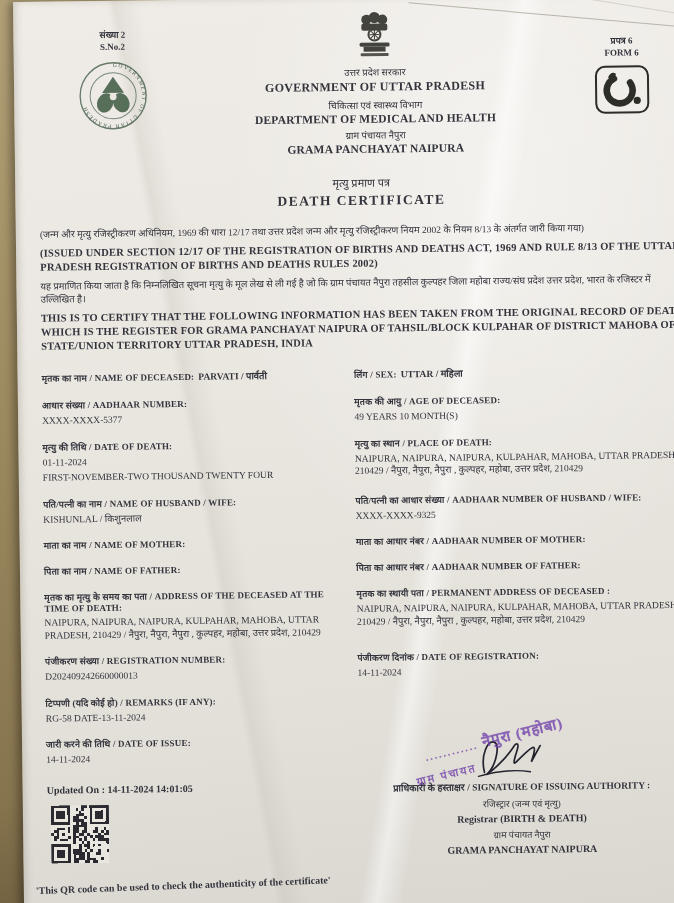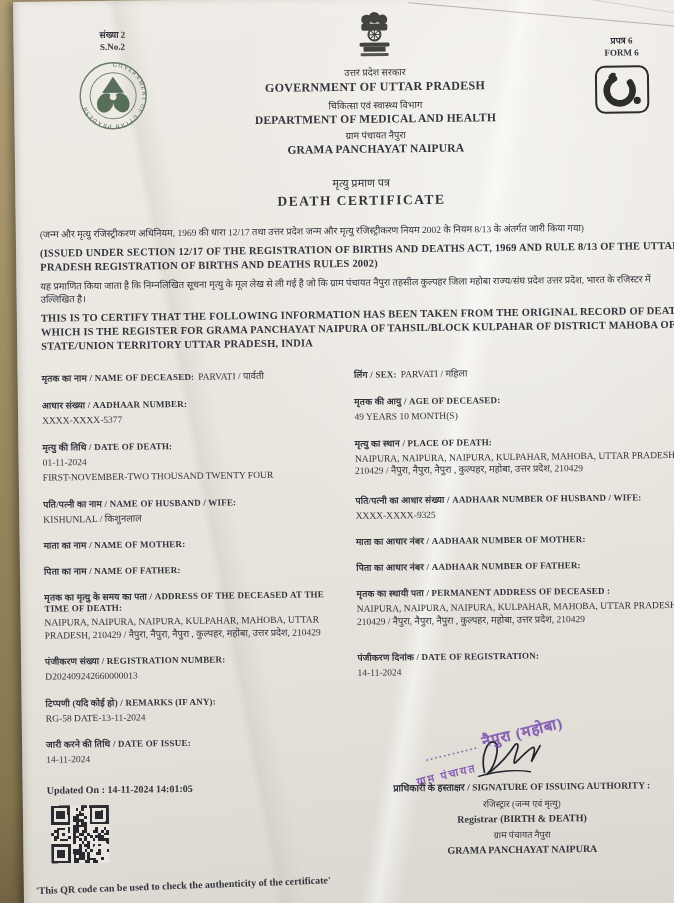--- a/index.html
+++ b/index.html
@@ -41,21 +41,21 @@
   .intro{margin-top:16px;}
   .p-hi{font-size:9.5px;line-height:13px;margin:0 0 5px 0;}
   .p-en{font-size:10.5px;font-weight:700;line-height:14px;margin:0 0 6px 0;letter-spacing:.2px;}
   
   .fields{margin-top:14px;}
   .row{display:flex;margin-bottom:13px;}
   .cell-l{flex:0 0 48.5%;padding-right:14px;box-sizing:border-box;}
   .cell-r{flex:1;}
   .lbl{font-size:9px;font-weight:700;letter-spacing:.2px;}
   .val{font-size:9.5px;margin-top:3px;line-height:12.5px;}
-  .val-inline{font-size:9.5px;font-weight:400;margin-top:48px;}
+  .val-inline{font-size:9.5px;font-weight:700;margin-top:48px;}
   
   .updated{font-size:10px;font-weight:700;margin-top:18px;}
   .qr{margin:10px 0 0 4px;display:block;}
   .qr-caption{font-size:10px;font-weight:700;width:352px;margin-left:-12px;margin-top:16px;
     transform:rotate(-1.4deg);line-height:13px;}
   .sig-block{position:absolute;left:356px;top:736px;width:286px;text-align:center;}
   .sig-svg{display:block;margin:0 auto -6px 92px;}
   .sig-label{font-size:9.5px;font-weight:700;white-space:nowrap;margin-top:2px;}
   .sig-line{font-size:9px;margin-top:4px;}
   .sig-line-en{font-size:10px;font-weight:700;margin-top:3px;}
@@ -142,21 +142,21 @@
 
     <div class="fields">
 
       <div class="row">
         <div class="cell-l">
           <span class="lbl">मृतक का नाम / NAME OF DECEASED:</span>
           <span class="val-inline">PARVATI / पार्वती</span>
         </div>
         <div class="cell-r">
           <span class="lbl">लिंग / SEX:</span>
-          <span class="val-inline">PARVATI / महिला</span>
+          <span class="val-inline">UTTAR / महिला</span>
         </div>
       </div>
 
       <div class="row">
         <div class="cell-l">
           <div class="lbl">आधार संख्या / AADHAAR NUMBER:</div>
           <div class="val">XXXX-XXXX-5377</div>
         </div>
         <div class="cell-r">
           <div class="lbl">मृतक की आयु / AGE OF DECEASED:</div>

